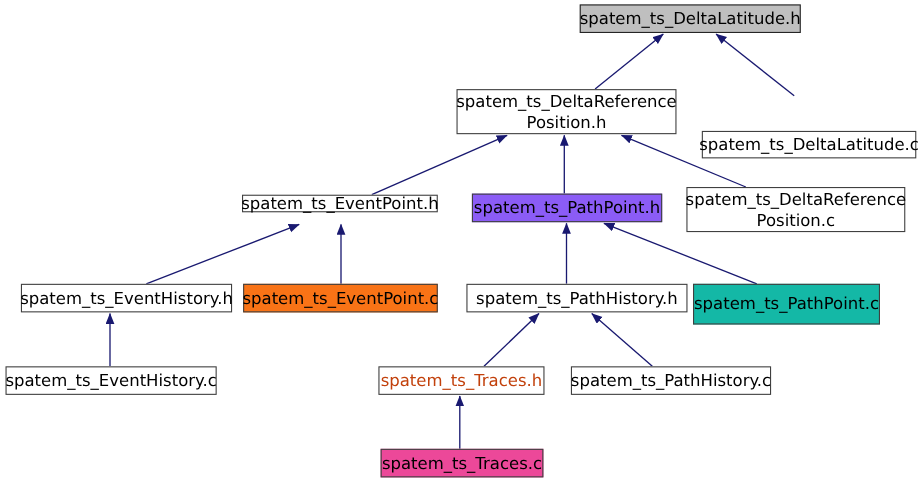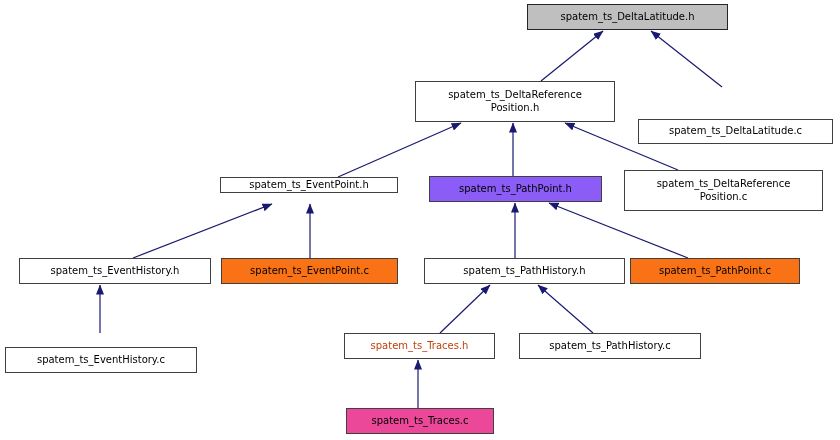--- a/index.html
+++ b/index.html
@@ -24,21 +24,21 @@
     width: 840px;
     height: 440px;
     pointer-events: none;
   }
   .node {
     position: absolute;
     box-sizing: border-box;
     background: #ffffff;
     border: 1px solid #404040;
     color: #000000;
-    font-size: 10px;
+    font-size: 15px;
     line-height: 1.22;
     display: flex;
     align-items: center;
     justify-content: center;
     text-align: center;
     white-space: pre-line;
     cursor: pointer;
   }
   .node.root {
     background: #bfbfbf;
@@ -77,19 +77,19 @@
       <div class="node" style="left: 415px; top: 81px; width: 200px; height: 41px; background: rgb(255, 255, 255); border-color: rgb(64, 64, 64); color: rgb(0, 0, 0);">spatem_ts_DeltaReference
 Position.h</div>
       <div class="node" style="left: 638px; top: 87px; width: 195px; height: 25px; background: rgb(255, 255, 255); border-color: rgb(64, 64, 64); color: rgb(0, 0, 0); margin-top: 32px;">spatem_ts_DeltaLatitude.c</div>
       <div class="node" style="left: 220px; top: 177px; width: 178px; height: 16px; background: rgb(255, 255, 255); border-color: rgb(64, 64, 64); color: rgb(0, 0, 0);">spatem_ts_EventPoint.h</div>
       <div class="node" style="left: 429px; top: 176px; width: 173px; height: 26px; background: #8b5cf6; border-color: rgb(64, 64, 64); color: rgb(0, 0, 0);">spatem_ts_PathPoint.h</div>
       <div class="node" style="left: 624px; top: 170px; width: 199px; height: 41px; background: rgb(255, 255, 255); border-color: rgb(64, 64, 64); color: rgb(0, 0, 0);">spatem_ts_DeltaReference
 Position.c</div>
       <div class="node" style="left: 5px; top: 258px; width: 192px; height: 26px; background: rgb(255, 255, 255); border-color: rgb(64, 64, 64); color: rgb(0, 0, 0); margin-left: 14px;">spatem_ts_EventHistory.h</div>
       <div class="node" style="left: 221px; top: 258px; width: 177px; height: 26px; background: #f97316; border-color: rgb(64, 64, 64); color: rgb(0, 0, 0);">spatem_ts_EventPoint.c</div>
       <div class="node" style="left: 424px; top: 258px; width: 201px; height: 26px; background: rgb(255, 255, 255); border-color: rgb(64, 64, 64); color: rgb(0, 0, 0);">spatem_ts_PathHistory.h</div>
-      <div class="node" style="left: 630px; top: 258px; width: 170px; height: 26px; background: #f97316; border-color: rgb(64, 64, 64); color: rgb(0, 0, 0);">spatem_ts_PathPoint.c</div>
-      <div class="node" style="left: 5px; top: 333px; width: 192px; height: 26px; background: rgb(255, 255, 255); border-color: rgb(64, 64, 64); color: rgb(0, 0, 0); margin-top: 14px;">spatem_ts_EventHistory.c</div>
+      <div class="node" style="left: 630px; top: 258px; width: 170px; height: 37px; background: #14b8a6; border-color: rgb(64, 64, 64); color: rgb(0, 0, 0);">spatem_ts_PathPoint.c</div>
+      <div class="node" style="left: 5px; top: 333px; width: 192px; height: 26px; background: rgb(255, 255, 255); border-color: rgb(64, 64, 64); color: rgb(0, 0, 0);">spatem_ts_EventHistory.c</div>
       <div class="node" style="left: 344px; top: 333px; width: 151px; height: 26px; background: rgb(255, 255, 255); border-color: rgb(64, 64, 64); color: #c2410c;">spatem_ts_Traces.h</div>
       <div class="node" style="left: 519px; top: 333px; width: 182px; height: 26px; background: rgb(255, 255, 255); border-color: rgb(64, 64, 64); color: rgb(0, 0, 0);">spatem_ts_PathHistory.c</div>
       <div class="node" style="left: 346px; top: 408px; width: 148px; height: 26px; background: #ec4899; border-color: rgb(64, 64, 64); color: rgb(0, 0, 0);">spatem_ts_Traces.c</div>
     </div>
 </div>
 
 </body></html>

